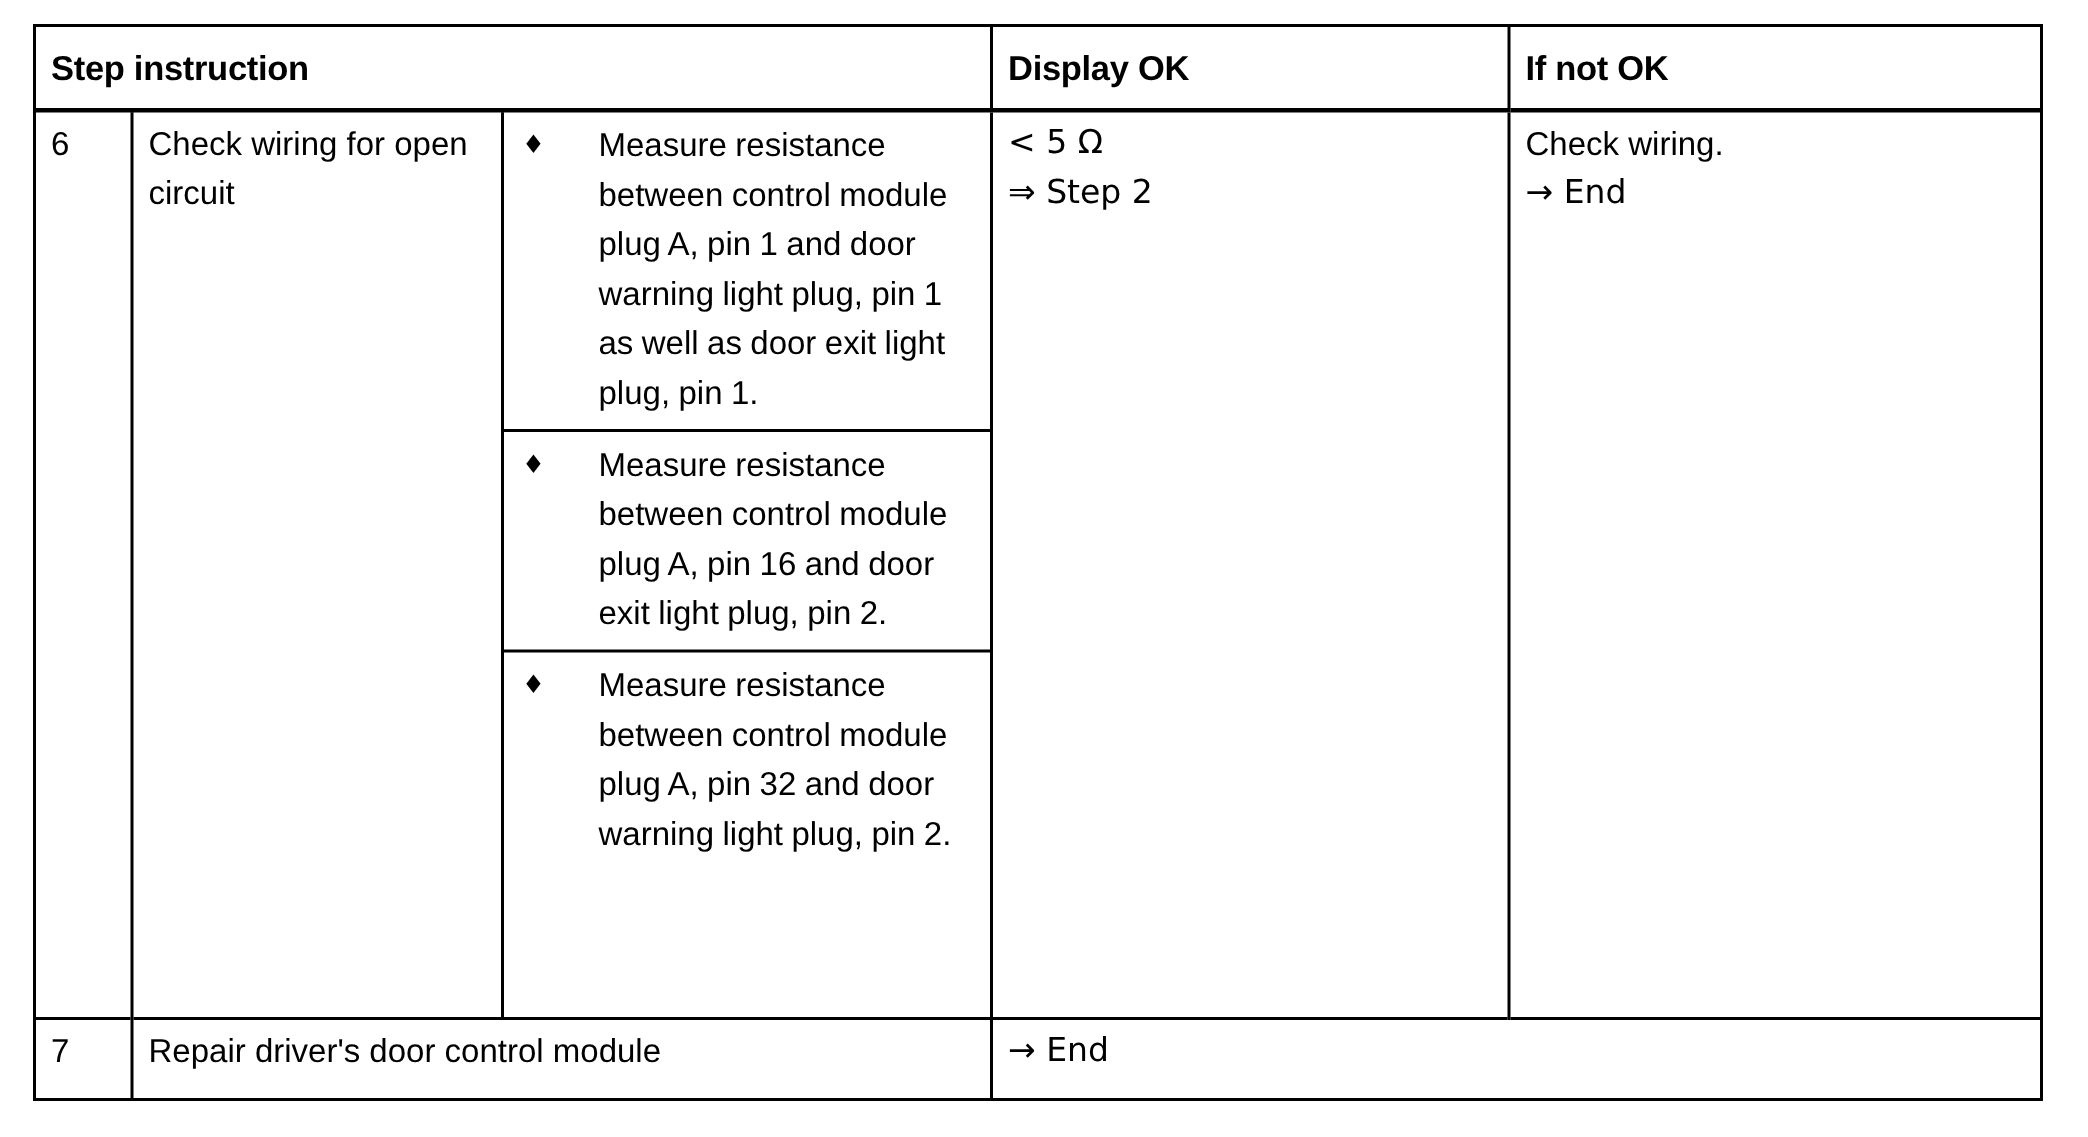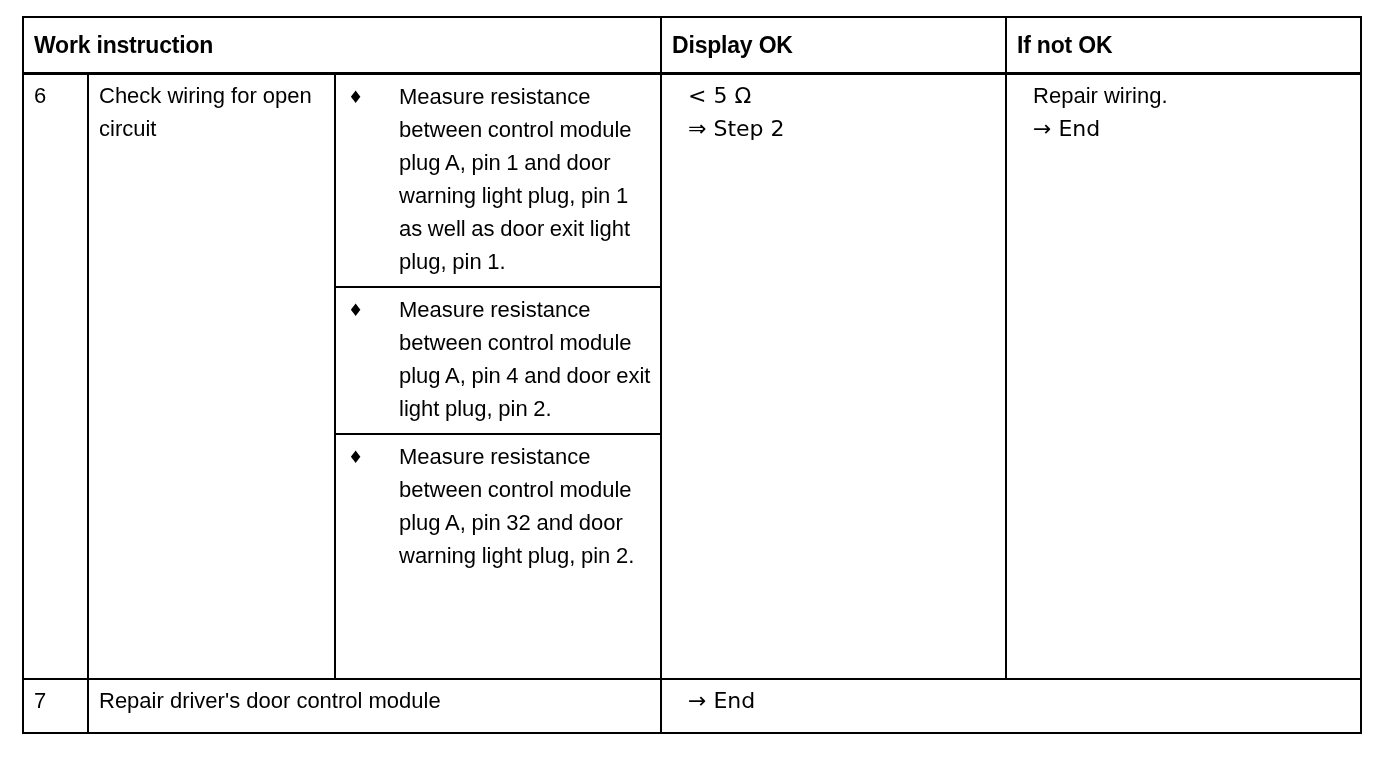--- a/index.html
+++ b/index.html
@@ -106,41 +106,41 @@
   }
   .bullet-text {
     flex: 1 1 auto;
     font-size: 22px;
     line-height: 33px;
     word-spacing: -0.5px;
     margin-left: 17px;
   }
 
   
-  .tline { display: block; white-space: pre; margin-left: 16px; }
+  .tline { display: block; white-space: pre; }
   .sym { font-family: "DejaVu Sans", sans-serif; }
 </style>
 </head>
 <body>
 
 <div class="sheet">
 
   <div class="wi-table">
     <table>
       <colgroup>
         <col class="c-step">
         <col class="c-desc">
         <col class="c-bul">
         <col class="c-ok">
         <col class="c-notok">
       </colgroup>
 
       <thead>
         <tr class="hdr-row">
-          <th colspan="3">Work instruction</th>
+          <th colspan="3">Step instruction</th>
           <th>Display OK</th>
           <th class="last">If not OK</th>
         </tr>
       </thead>
 
       <tbody>
 
         <tr>
 
           <td class="cell-step">6</td>
@@ -149,37 +149,37 @@
 
           <td class="cell-bullets">
 
             <div class="bullet-block">
               <span class="bullet-mark sym">♦</span>
               <span class="bullet-text">Measure resistance between control module plug A, pin 1 and door warning light plug, pin 1 as well as door exit light plug, pin 1.</span>
             </div>
 
             <div class="bullet-block">
               <span class="bullet-mark sym">♦</span>
-              <span class="bullet-text">Measure resistance between control module plug A, pin 4 and door exit light plug, pin 2.</span>
+              <span class="bullet-text">Measure resistance between control module plug A, pin 16 and door exit light plug, pin 2.</span>
             </div>
 
             <div class="bullet-block">
               <span class="bullet-mark sym">♦</span>
               <span class="bullet-text">Measure resistance between control module plug A, pin 32 and door warning light plug, pin 2.</span>
             </div>
 
           </td>
 
           <td class="cell-ok">
             <span class="tline sym">&lt; 5 Ω</span>
             <span class="tline sym">⇒ Step 2</span>
           </td>
 
           <td class="cell-notok last">
-            <span class="tline">Repair wiring.</span>
+            <span class="tline">Check wiring.</span>
             <span class="tline sym">→ End</span>
           </td>
         </tr>
 
         <tr class="row-sep">
 
           <td class="cell-step">7</td>
 
           <td class="cell-desc" colspan="2">Repair driver's door control module</td>
 

